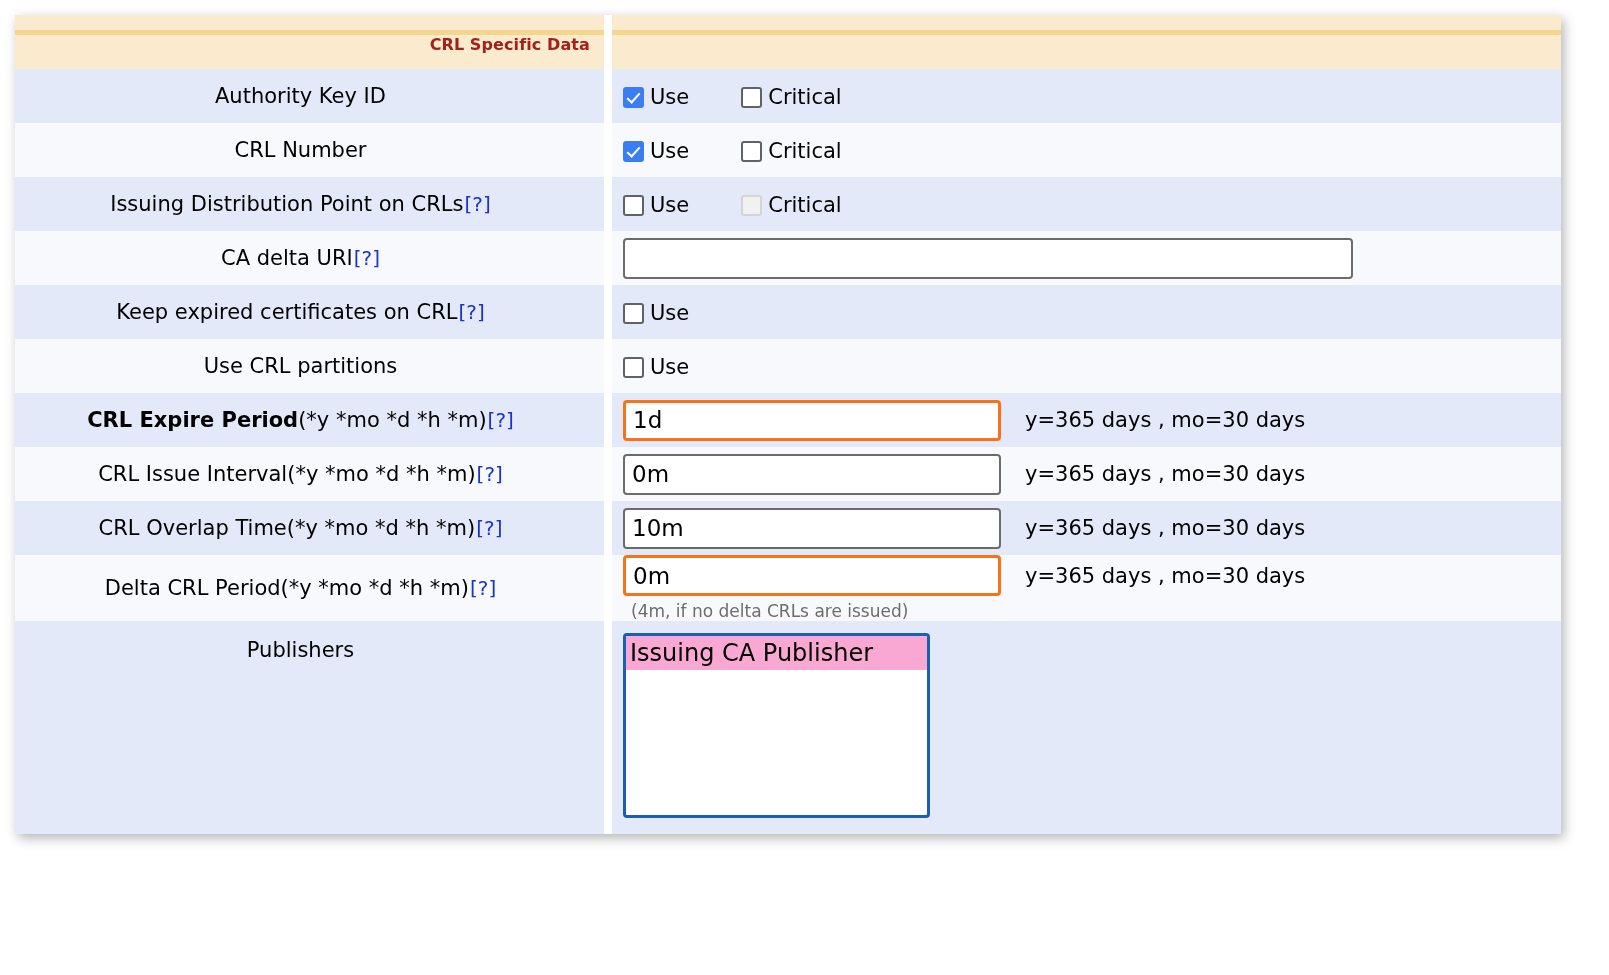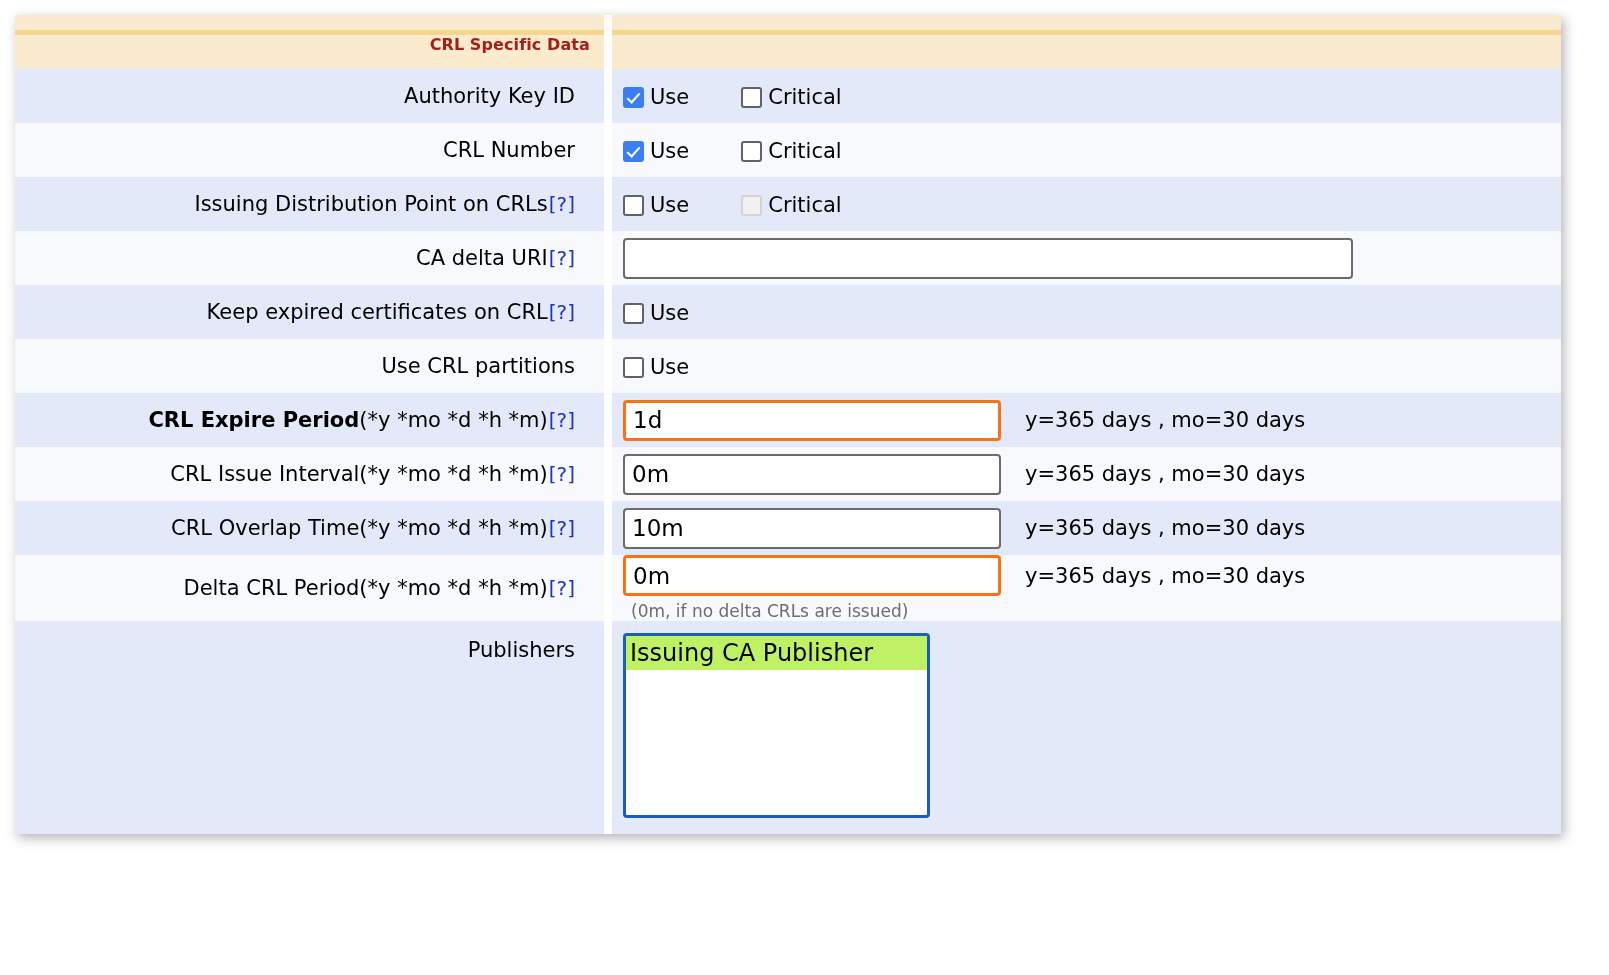--- a/index.html
+++ b/index.html
@@ -63,22 +63,22 @@
     font-size: 16px;
     letter-spacing: 0.1px;
   }
   .gap-cell { background: #ffffff; }
 
   
   tr.odd  td.lbl, tr.odd  td.val { background: #E3E9F9; }
   tr.even td.lbl, tr.even td.val { background: #F7F9FD; }
 
   td.lbl {
-    text-align: right;
-    padding-right: 29px;
+    text-align: center;
+    padding-right: 18px;
     white-space: nowrap;
     font-size: 21px;
   }
   td.val {
     text-align: left;
     padding-left: 11px;
   }
   .row-h { height: 54px; }
 
   .lbl-strong { font-weight: bold; }
@@ -178,21 +178,21 @@
     padding: 0;
     overflow: hidden;
   }
   .listbox .opt {
     font-size: 24px;
     line-height: 34px;
     padding: 0 4px;
     white-space: nowrap;
   }
   .listbox .opt.sel {
-    background: #bef264;
+    background: #f9a8d4;
     color: #000;
   }
   .pub-row-pad { height: 16px; }
 </style>
 </head>
 <body>
 
 <div id="page">
   <div class="panel">
 
@@ -279,21 +279,21 @@
             <td class="val row-h"><input class="tin small" type="text" value="0m" style=""><span class="suffix">y=365 days , mo=30 days</span></td>
           </tr>
           <tr class="odd">
             <td class="lbl row-h"><span class="">CRL Overlap Time</span><span>(*y *mo *d *h *m)</span><span class="help">[?]</span></td>
             <td class="gap-cell"></td>
             <td class="val row-h"><input class="tin small" type="text" value="10m" style=""><span class="suffix">y=365 days , mo=30 days</span></td>
           </tr>
           <tr class="even">
             <td class="lbl row-h"><span class="">Delta CRL Period</span><span>(*y *mo *d *h *m)</span><span class="help">[?]</span></td>
             <td class="gap-cell"></td>
-            <td class="val row-h"><input class="tin small flag" type="text" value="0m" style=""><span class="suffix">y=365 days , mo=30 days</span><span class="hint">(0m, if no delta CRLs are issued)</span></td>
+            <td class="val row-h"><input class="tin small flag" type="text" value="0m" style=""><span class="suffix">y=365 days , mo=30 days</span><span class="hint">(4m, if no delta CRLs are issued)</span></td>
           </tr>
           <tr class="odd">
             <td class="lbl lbl-top"><span class="">Publishers</span></td>
             <td class="gap-cell"></td>
             <td class="val val-top">
               <div class="listbox">
                 <div class="opt sel">Issuing CA Publisher</div>
               </div>
               <div class="pub-row-pad"></div>
             </td>

